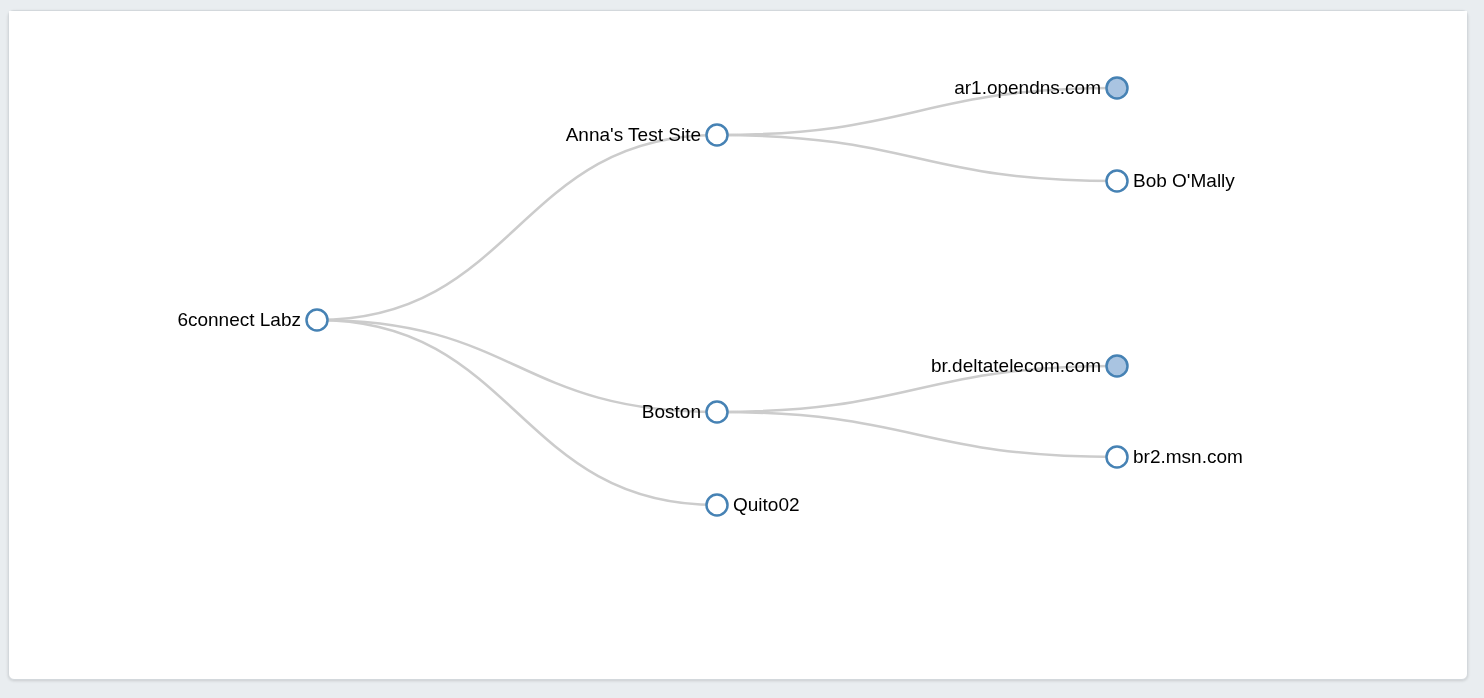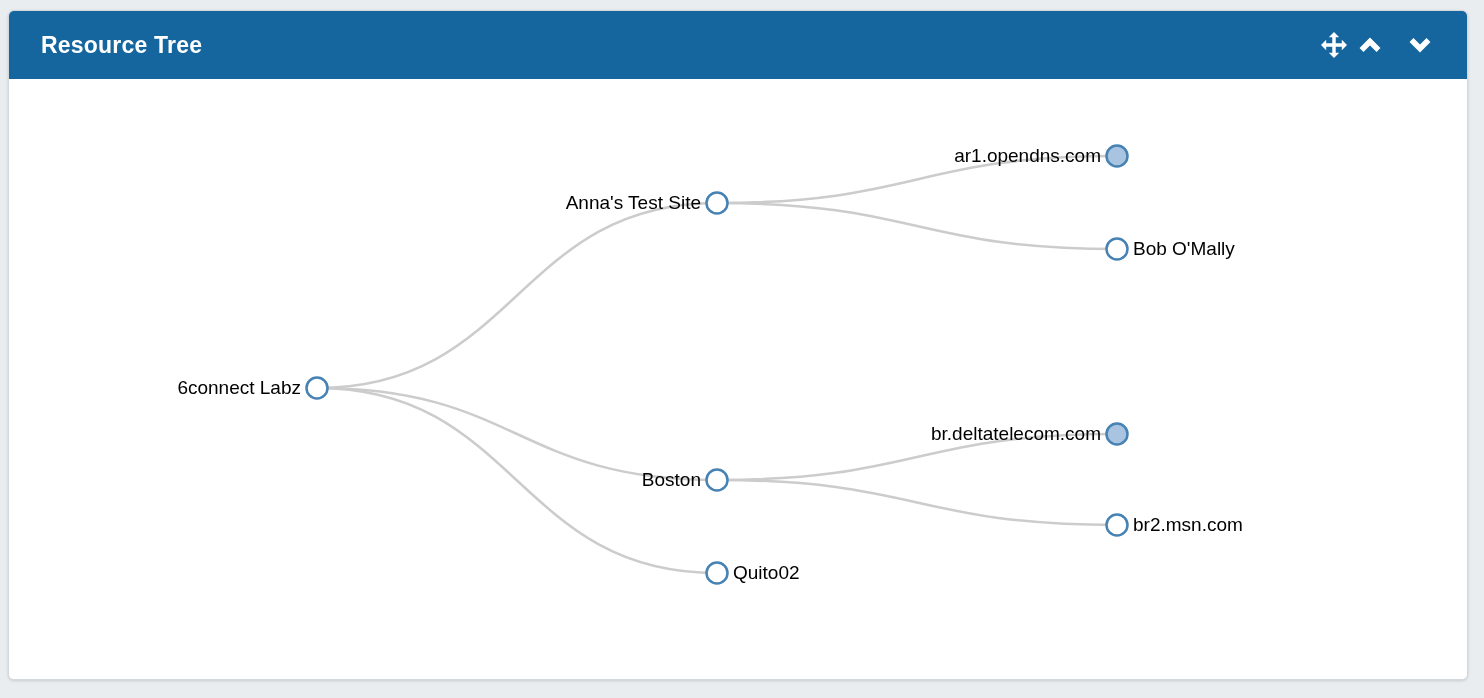--- a/index.html
+++ b/index.html
@@ -72,40 +72,20 @@
     font-size: 19px;
     cursor: pointer;
   }
 </style>
 </head>
 <body style="background: rgb(233, 237, 240);">
 
 <div class="page">
   <div class="panel">
 
-    <div class="panel-header" style="background: rgb(21, 102, 159);">
-      <span class="panel-title">Resource Tree</span>
-      <div class="header-icons">
-        <span class="header-icon" title="">
-          <svg width="26" height="26" viewBox="0 0 24 24">
-            <path fill="#ffffff" d="M12 0 L7.2 4.8 H10.4 V10.4 H4.8 V7.2 L0 12 L4.8 16.8 V13.6 H10.4 V19.2 H7.2 L12 24 L16.8 19.2 H13.6 V13.6 H19.2 V16.8 L24 12 L19.2 7.2 V10.4 H13.6 V4.8 H16.8 Z"></path>
-          </svg>
-        </span>
-        <span class="header-icon icon-gap-sm">
-          <svg width="22" height="16" viewBox="0 0 22 16">
-            <polyline points="2.5,13 11,4.5 19.5,13" fill="none" stroke="#ffffff" stroke-width="5.5" stroke-linejoin="miter"></polyline>
-          </svg>
-        </span>
-        <span class="header-icon icon-gap-lg">
-          <svg width="22" height="16" viewBox="0 0 22 16">
-            <polyline points="2.5,3 11,11.5 19.5,3" fill="none" stroke="#ffffff" stroke-width="5.5" stroke-linejoin="miter"></polyline>
-          </svg>
-        </span>
-      </div>
-    </div>
 
     <div class="panel-body">
       <svg id="tree-svg" width="1458" height="600">
           <path d="M308,309C508,309 508,124 708,124" class="link" stroke="#cccccc"></path>
           <path d="M708,124C908,124 908,77 1108,77" class="link" stroke="#cccccc"></path>
           <path d="M708,124C908,124 908,170 1108,170" class="link" stroke="#cccccc"></path>
           <path d="M308,309C508,309 508,401 708,401" class="link" stroke="#cccccc"></path>
           <path d="M708,401C908,401 908,355 1108,355" class="link" stroke="#cccccc"></path>
           <path d="M708,401C908,401 908,446 1108,446" class="link" stroke="#cccccc"></path>
           <path d="M308,309C508,309 508,494 708,494" class="link" stroke="#cccccc"></path>

